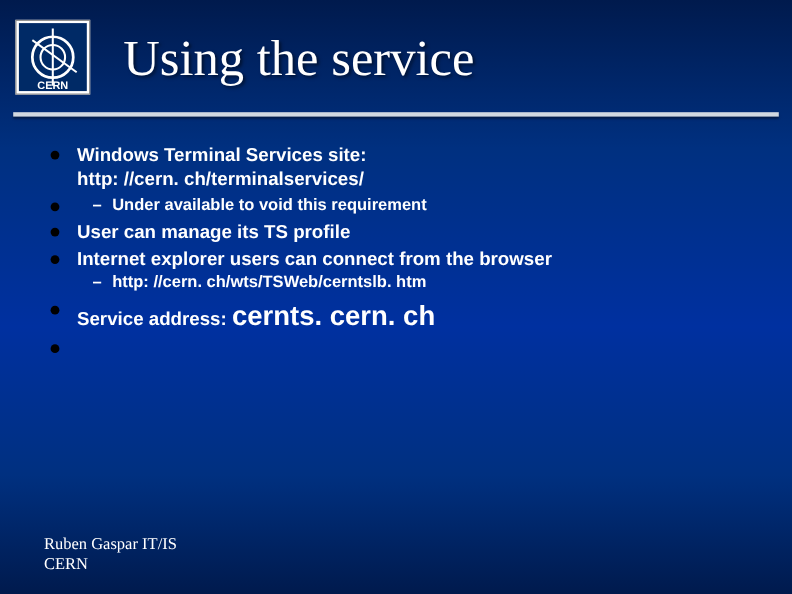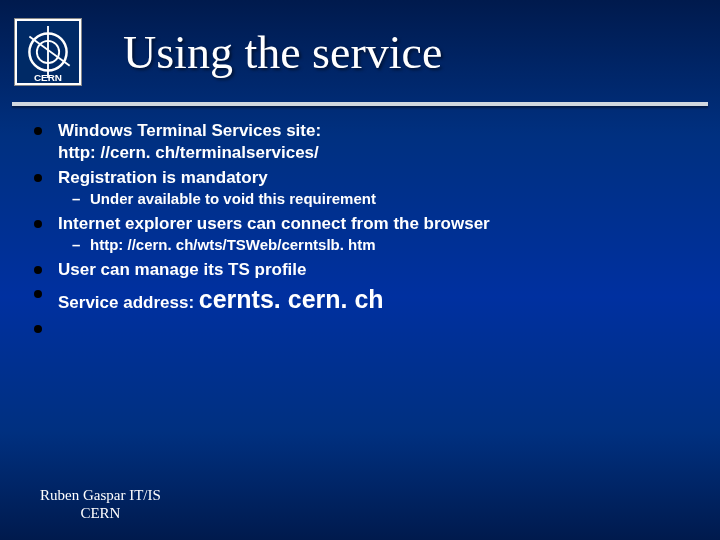--- a/index.html
+++ b/index.html
@@ -22,33 +22,34 @@
     background: #fff;
     display: flex;
     align-items: center;
     justify-content: center;
     flex-shrink: 0;
   }
   .logo svg { width: 62px; height: 62px; }
   .title {
     font-family: "Times New Roman", Times, serif;
     font-size: 46px;
-    margin-left: 41px;
+    margin-left: 30px;
     color: #fff;
     text-shadow: 2px 2px 3px rgba(0,0,0,0.5);
     font-weight: normal;
   }
   .hr {
     height: 4px;
     background: #d0d8e0;
     margin: 10px 12px 0 12px;
     box-shadow: 0 2px 2px rgba(0,0,0,0.4);
   }
   .content {
-    padding: 14px 30px 0 28px;
+    padding: 14px 30px 0 40px;
+    margin-top: 10px;
   }
   ul.top { list-style: none; }
   ul.top > li {
     position: relative;
     padding-left: 30px;
     font-weight: bold;
     font-size: 17px;
     margin-bottom: 3px;
     line-height: 1.28;
   }
@@ -82,21 +83,21 @@
   .footer {
     position: absolute;
     left: 0; right: 0; bottom: 18px;
     display: flex;
     justify-content: space-between;
     align-items: flex-end;
     padding: 0 28px 0 40px;
     font-family: "Times New Roman", Times, serif;
     font-size: 15px;
   }
-  .footer .right { text-align: center; line-height: 1.2; }
+  .footer .right { text-align: left; line-height: 1.2; }
 </style>
 </head>
 <body>
 
 <div class="header">
   <div class="logo">
     <svg viewBox="0 0 100 100">
       <rect x="0" y="0" width="100" height="100" fill="#002a66"></rect>
       <circle cx="50" cy="50" r="30" fill="none" stroke="#fff" stroke-width="4"></circle>
       <circle cx="50" cy="50" r="18" fill="none" stroke="#fff" stroke-width="3"></circle>
@@ -110,34 +111,33 @@
 
 <div class="hr"></div>
 
 <div class="content">
   <ul class="top">
     <li>
       <span>Windows Terminal Services site:</span><br>
       <span class="link">http: //cern. ch/terminalservices/</span>
     </li>
     <li>
-      <span>Registration is mandatory</span>
       <ul class="sub">
         <li>Under available to void this requirement</li>
       </ul>
     </li>
+    <li>User can manage its TS profile</li>
     <li>
       <span>Internet explorer users can connect from the browser</span>
       <ul class="sub">
         <li>
           <span class="link">http: //cern. ch/wts/TSWeb/cerntslb. htm</span>
         </li>
       </ul>
     </li>
-    <li>User can manage its TS profile</li>
     <li>
       <span>Service address: </span><span class="addr">cernts. cern. ch</span>
     </li>
     <li>
     </li>
   </ul>
 </div>
 
 <div class="footer">
   <div class="right">

